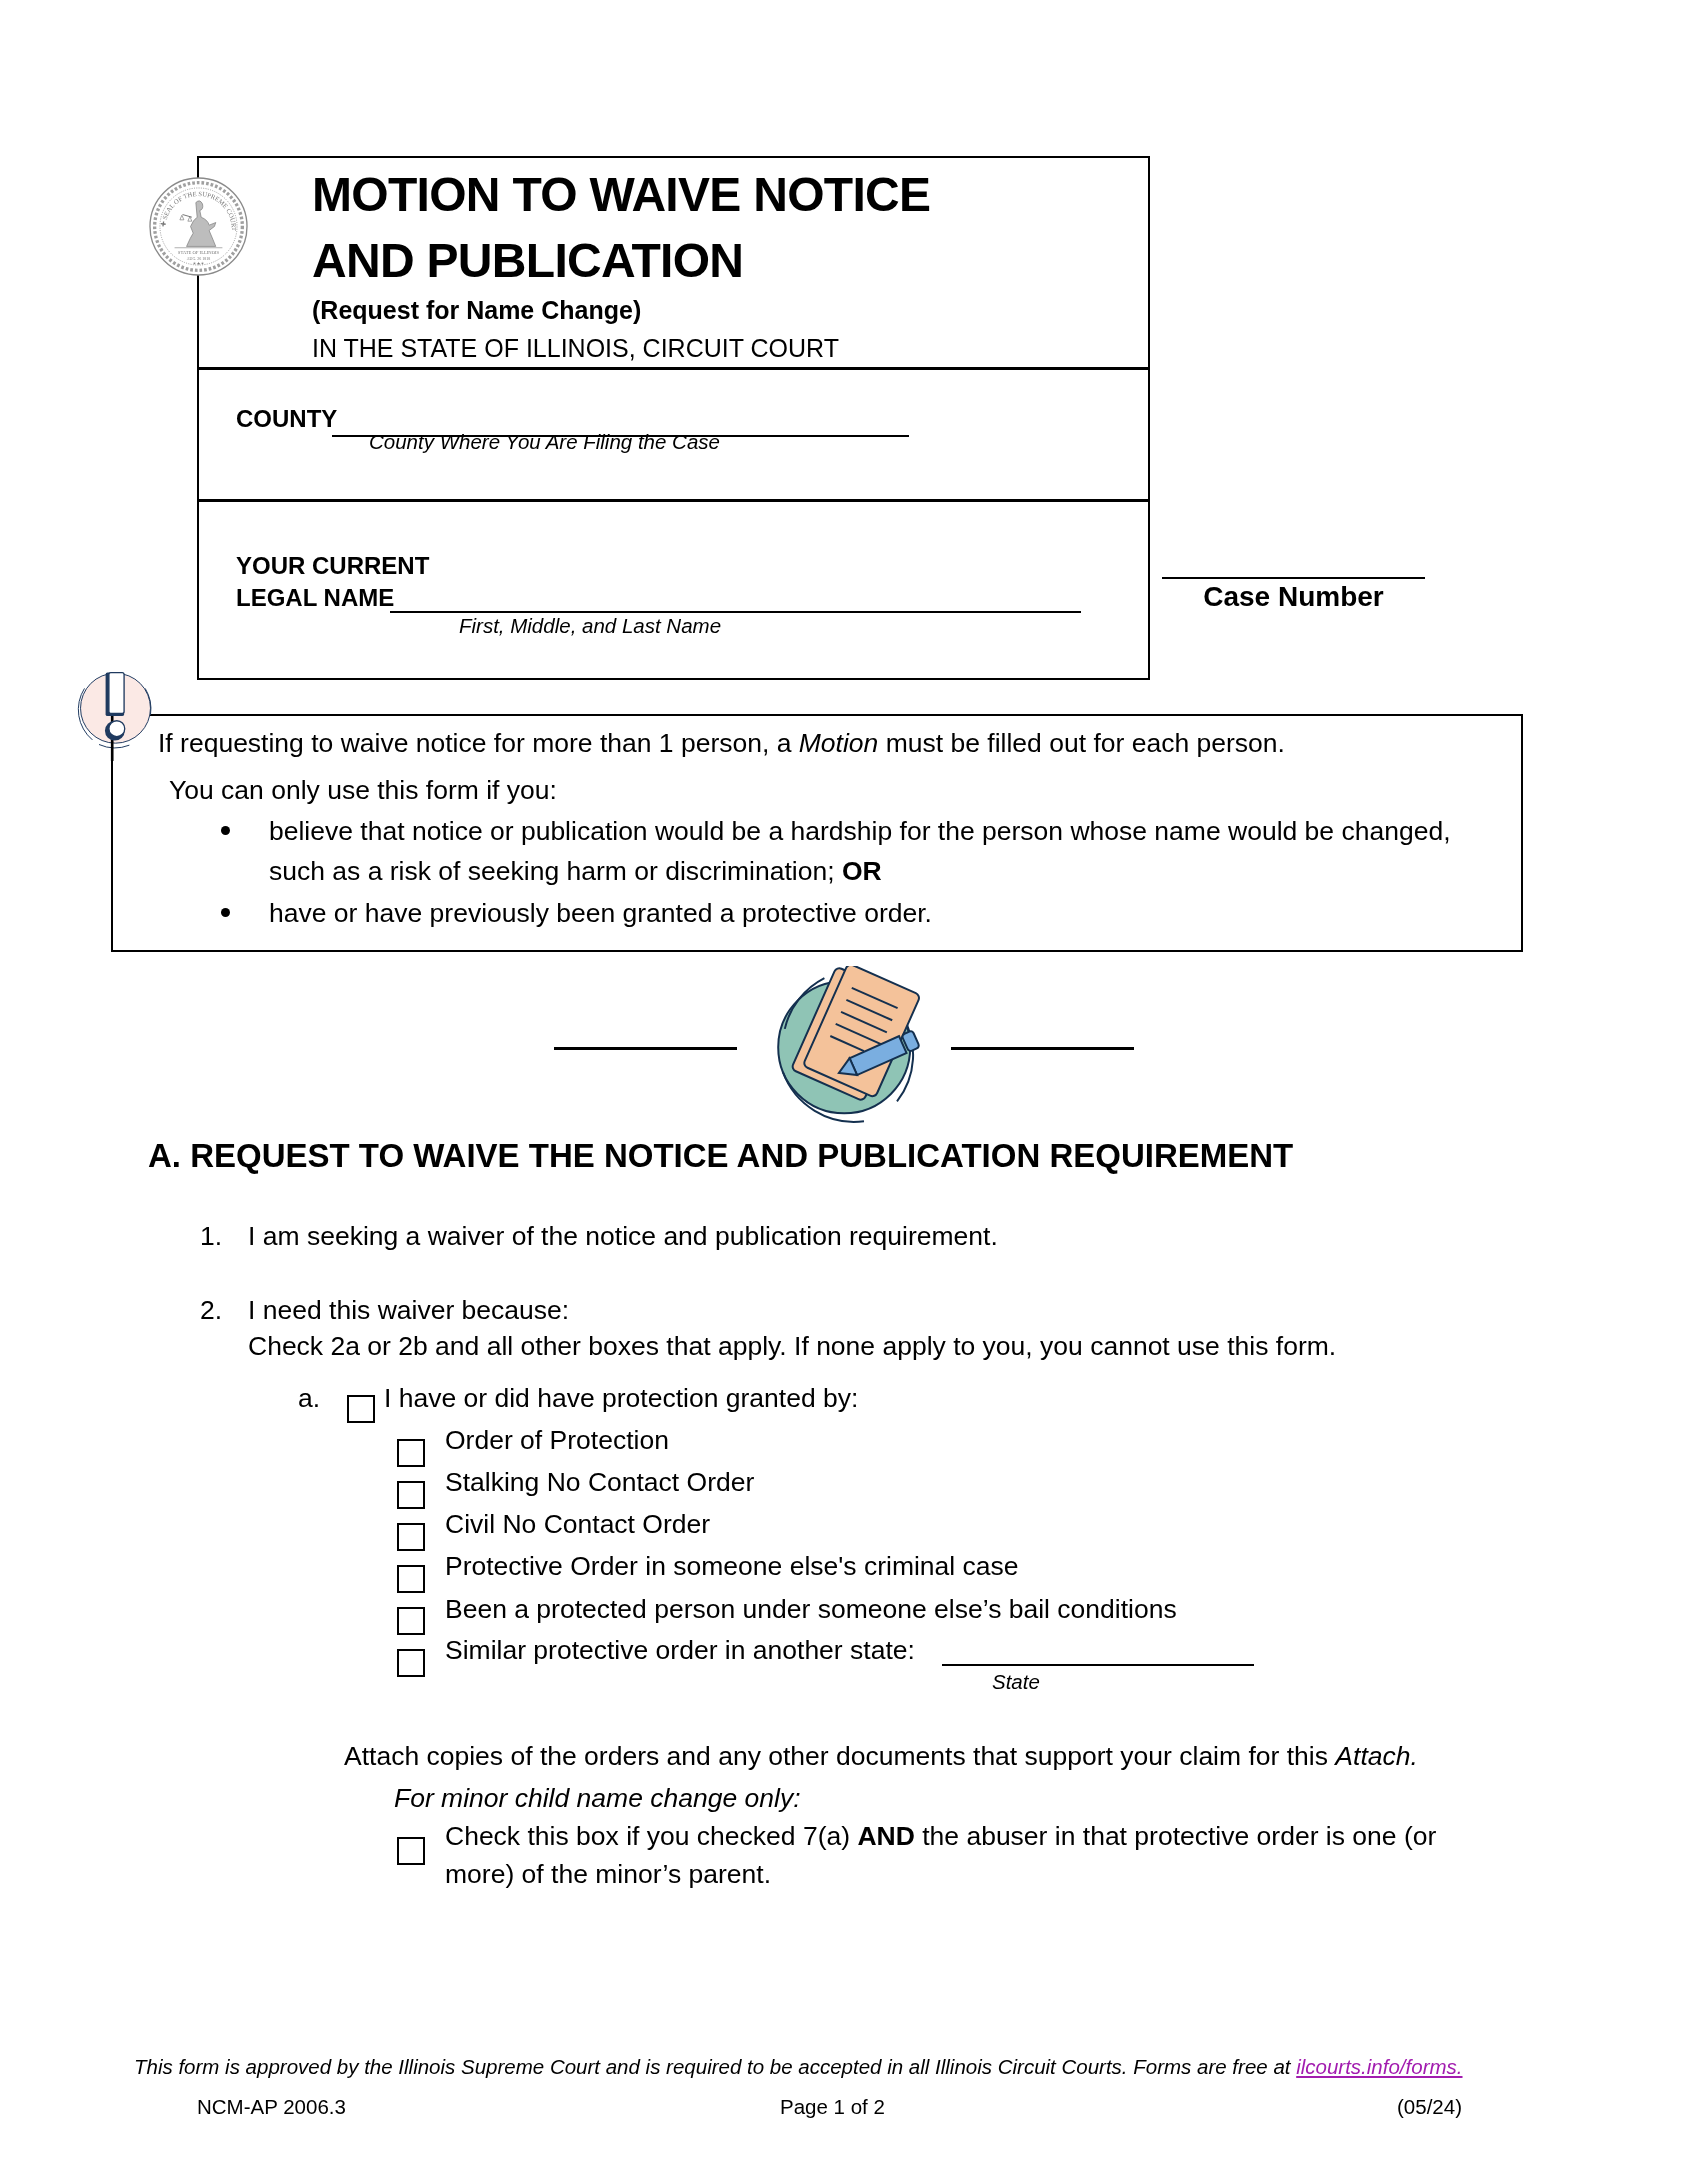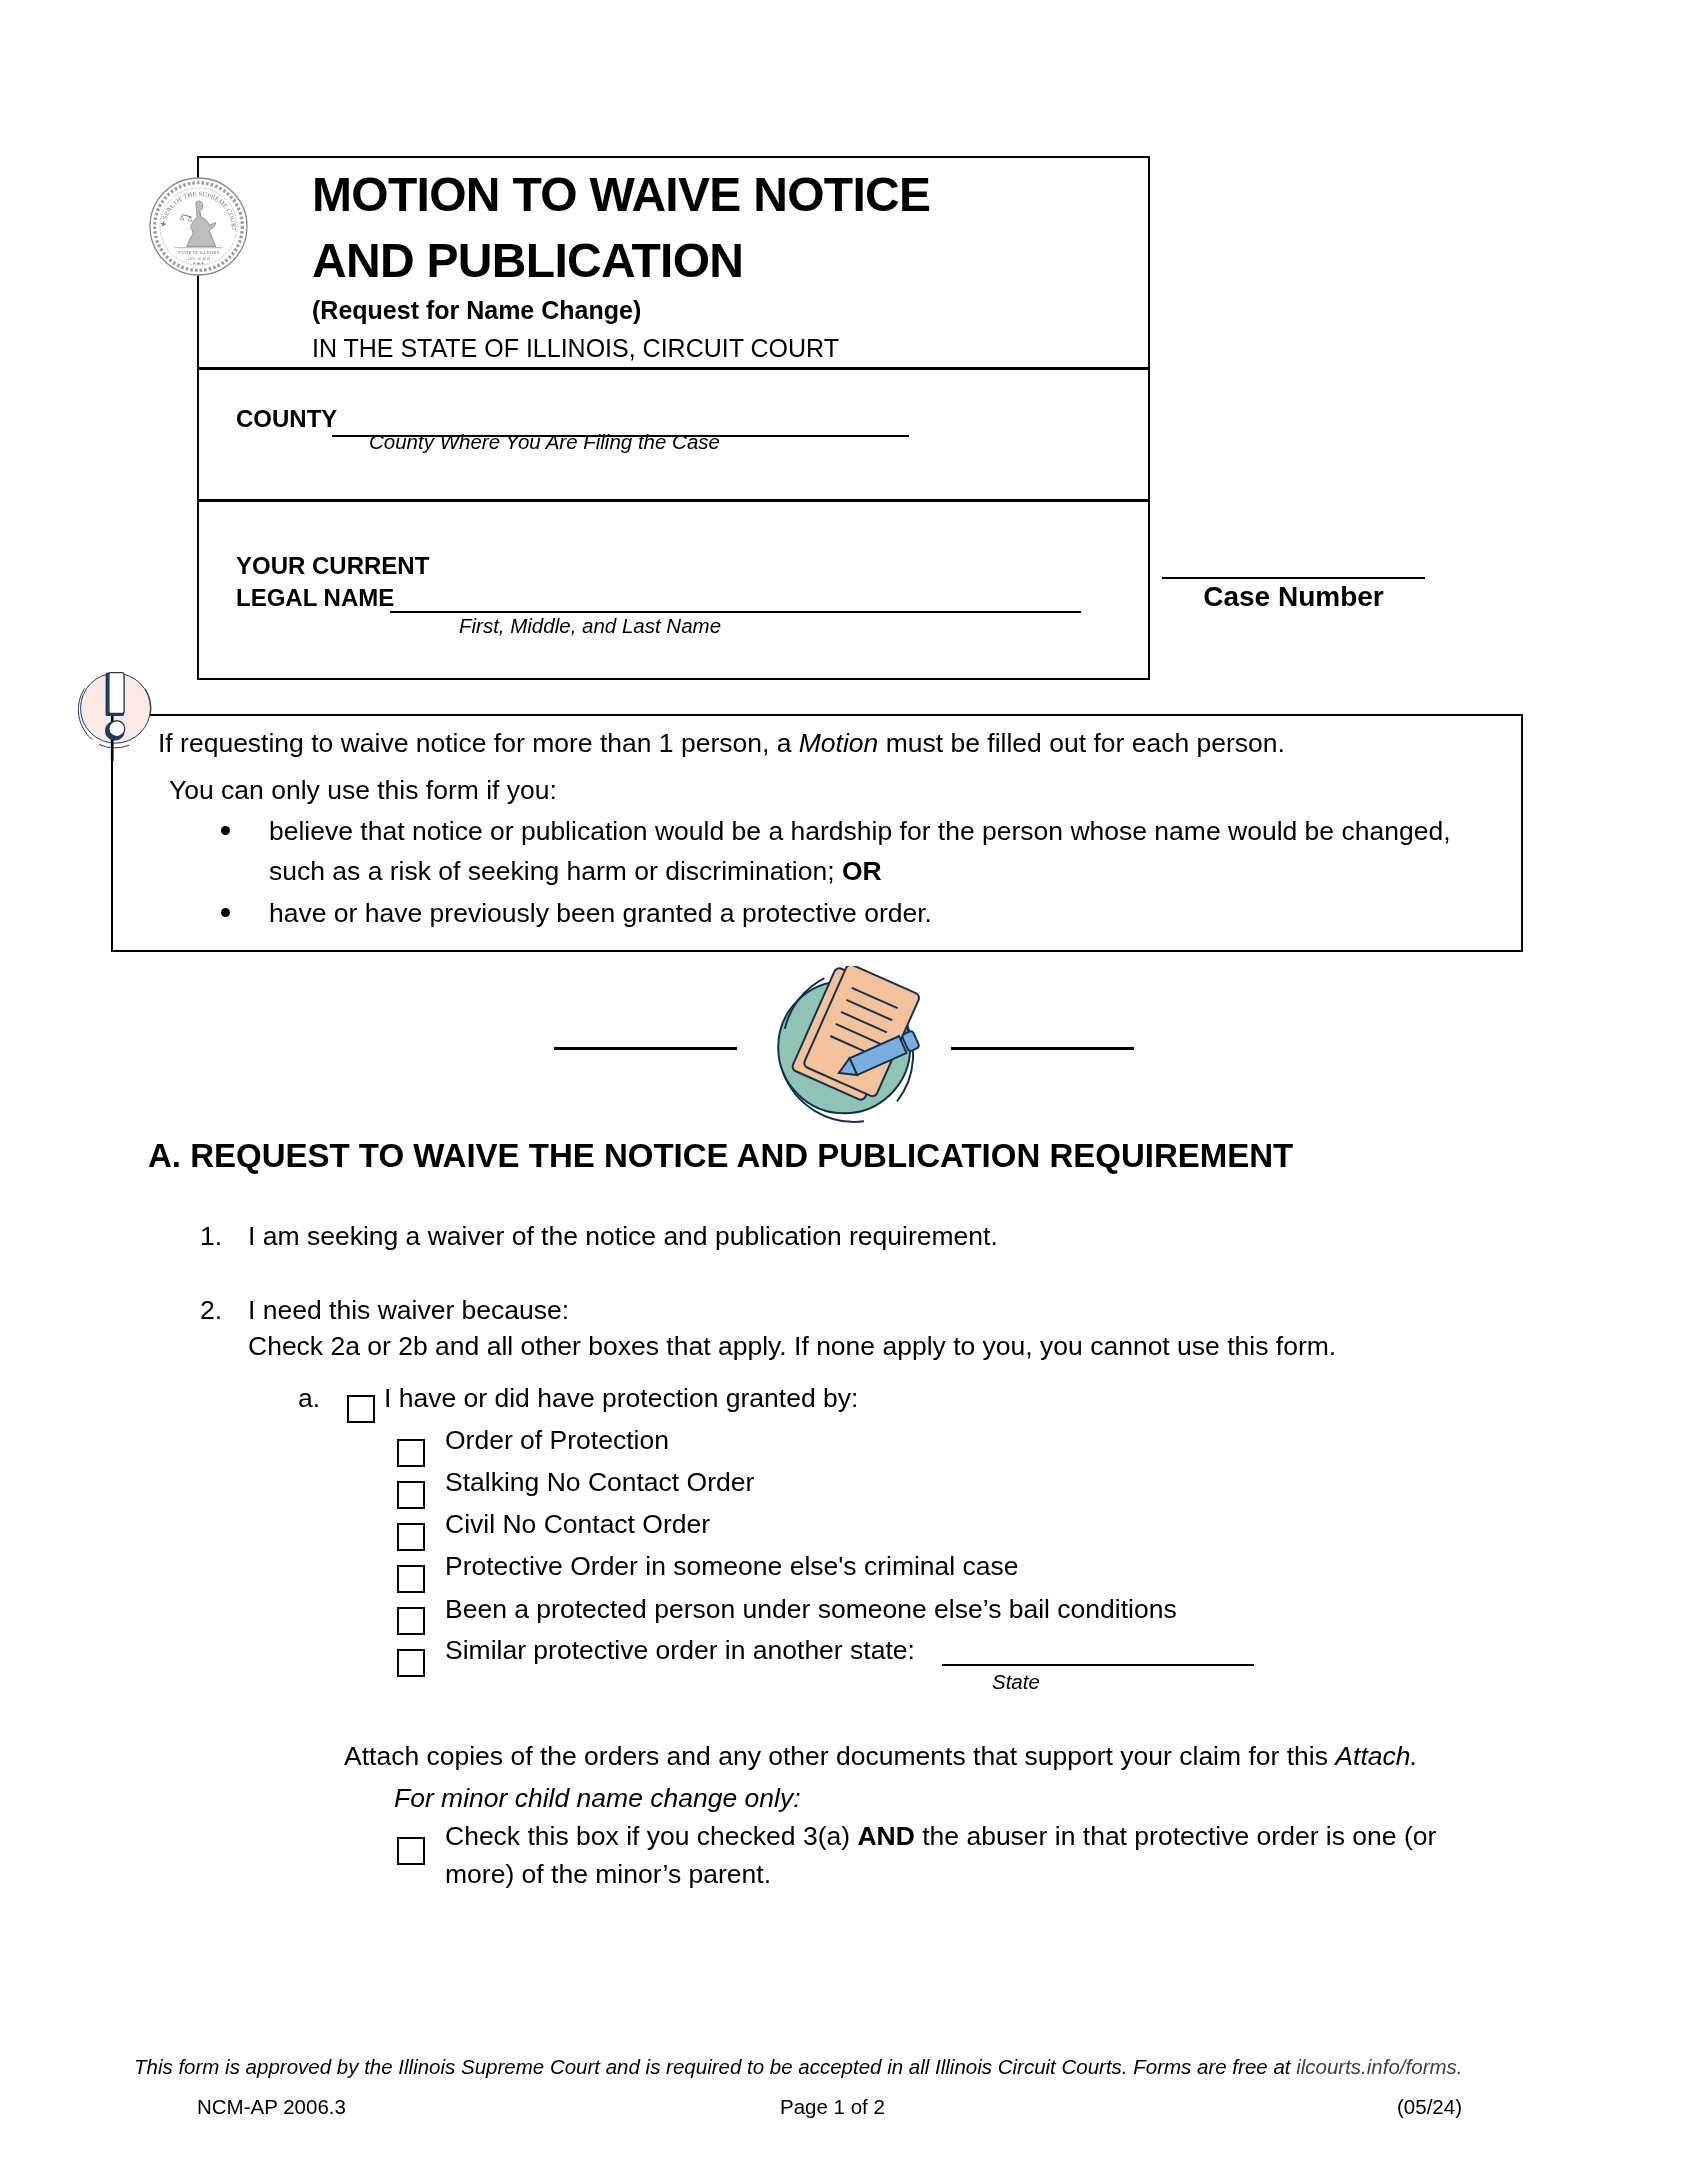--- a/index.html
+++ b/index.html
@@ -16,21 +16,21 @@
   .hint { font-style: italic; font-size: 20.5px; }
   .uline { position: absolute; height: 2px; background: #000; }
   .info-box { position: absolute; left: 111px; top: 714px; width: 1412px; height: 238px;
               border: 2.6px solid #000; box-sizing: border-box; }
   .body-txt { font-size: 26.5px; }
   .bullet { position: absolute; width: 9.3px; height: 9.3px; border-radius: 50%; background: #000; }
   .sec-head { font-weight: bold; font-size: 33px; }
   .cb { position: absolute; width: 28px; height: 28px; border: 2px solid #000; box-sizing: border-box; background: #fff; }
   .foot-i { font-style: italic; font-size: 20.5px; }
   .foot { font-size: 20.5px; text-align: center; }
-  .link { color: #404040; }
+  .link { color: #a21caf; text-decoration: underline; }
 </style>
 </head>
 <body>
 
 <div class="hdr-box"></div>
 <div class="hdr-div" style="top:367px;"></div>
 <div class="hdr-div" style="top:499px;"></div>
 
 <div class="abs" style="left:148px; top:176px; width:101px; height:101px;">
   <svg width="101" height="101" viewBox="0 0 152 152">
@@ -153,20 +153,20 @@
 <div class="cb" style="left:397px; top:1649px;"></div>
 <div class="abs body-txt" style="left:445px; top:1635px;">Similar protective order in another state:</div>
 <div class="abs" style="left:942px; top:1641px; width:312px; height:22.5px; border-bottom:2px solid #000;">
   <span style="font-size:24px;"></span>
 </div>
 <div class="abs hint" style="left:992px; top:1670px;">State</div>
 
 <div class="abs body-txt" style="left:344px; top:1741px;"><span>Attach copies of the orders and any other documents that support your claim for this </span><em>Attach.</em></div>
 <div class="abs body-txt" style="left:394px; top:1783px; font-style:italic;">For minor child name change only:</div>
 <div class="cb" style="left:397px; top:1837px;"></div>
-<div class="abs body-txt" style="left:445px; top:1821px;"><span>Check this box if you checked 3(a) </span><b>AND</b><span> the abuser in that protective order is one (or</span></div>
+<div class="abs body-txt" style="left:445px; top:1821px;"><span>Check this box if you checked 7(a) </span><b>AND</b><span> the abuser in that protective order is one (or</span></div>
 <div class="abs body-txt" style="left:445px; top:1859px;">more) of the minor’s parent.</div>
 
 <div class="abs foot-i" style="left:134px; top:2055px;"><span>This form is approved by the Illinois Supreme Court and is required to be accepted in all Illinois Circuit Courts. Forms are free at </span><span class="link">ilcourts.info/forms.</span></div>
 <div class="abs foot" style="left:197px; top:2095px;">NCM-AP 2006.3</div>
 <div class="abs foot" style="left:780px; top:2095px;">Page 1 of 2</div>
 <div class="abs foot" style="left:1397px; top:2095px;">(05/24)</div>
 
 
 </body></html>

